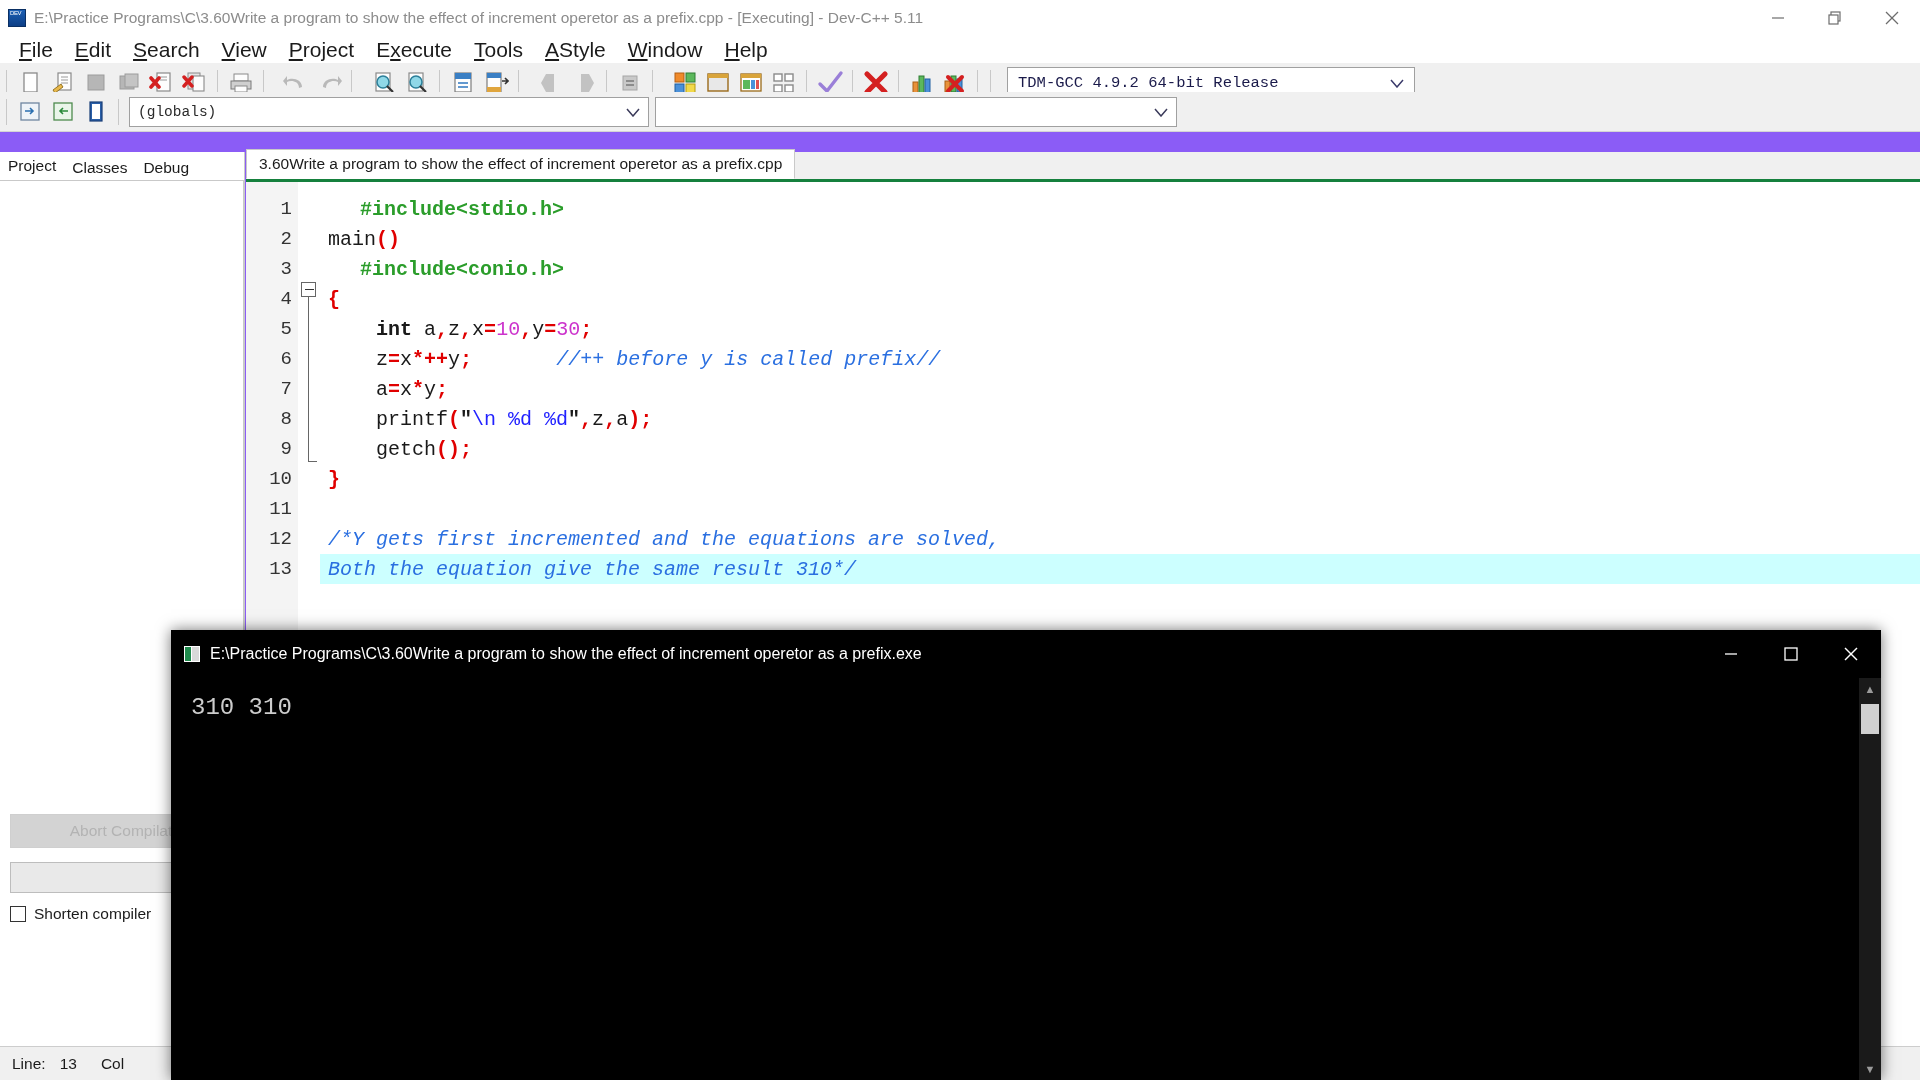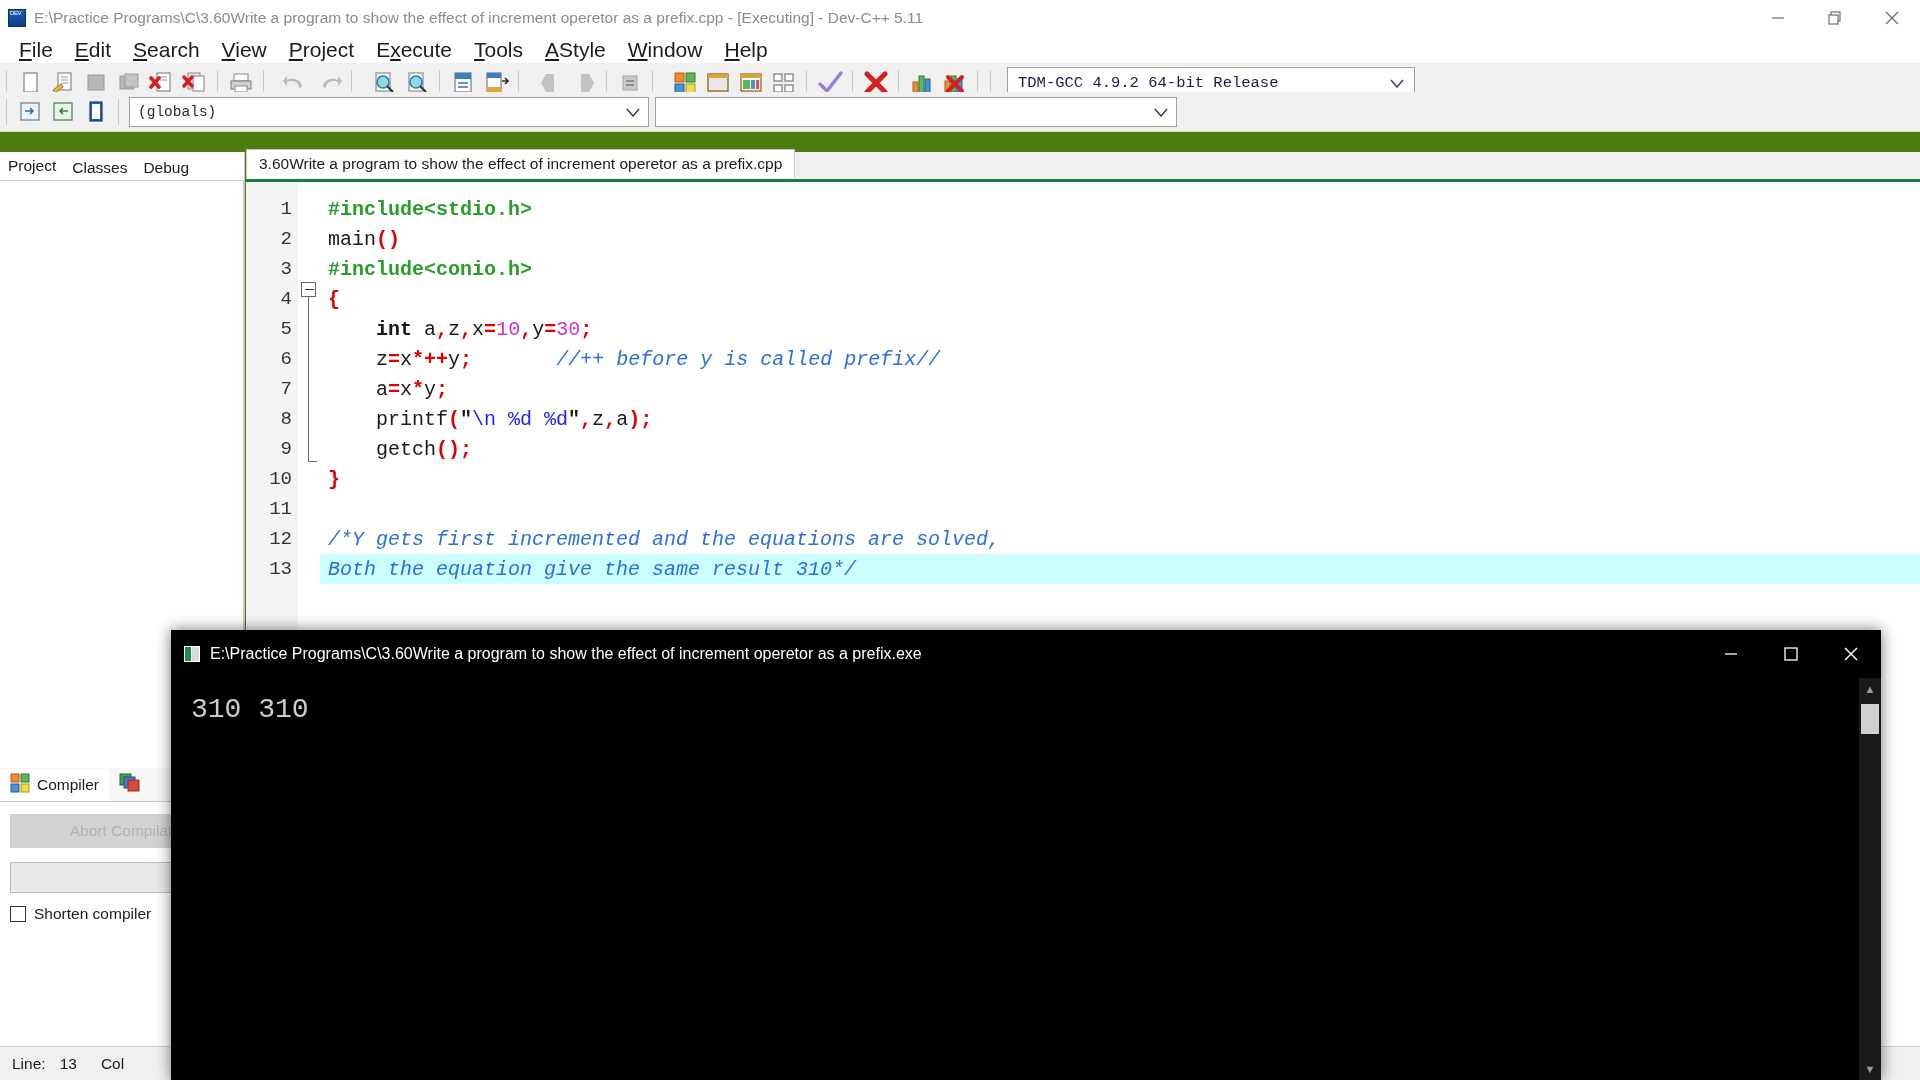--- a/index.html
+++ b/index.html
@@ -5,21 +5,21 @@
   * { box-sizing: border-box; margin: 0; padding: 0; }
   html, body {
     width: 1920px; height: 1080px;
     overflow: hidden;
     background: #ffffff;
     font-family: "Liberation Sans", sans-serif;
   }
   #app {
     position: relative;
     width: 1920px; height: 1080px;
-    background: #4d7c0f;
+    background: #8b5cf6;
   }
 
   
   .titlebar {
     position: absolute; left: 0; top: 0;
     width: 1920px; height: 36px;
     background: #ffffff;
     display: flex; align-items: center;
   }
   .titlebar .tb-icon {
@@ -300,21 +300,21 @@
   }
   .cline {
     height: 30px;
     display: flex; align-items: center;
     font-family: "Liberation Mono", monospace;
     font-size: 20px;
     white-space: pre;
     padding-left: 8px;
   }
   .cline.hl { background: #ccffff; }
-  .tok-pre { color: #2b9d2b; font-weight: bold; }
+  .tok-pre { color: #2b9d2b; font-weight: bold; margin-left: 32px; }
   .tok-kw  { color: #1a1a1a; font-weight: bold; }
   .tok-id  { color: #1a1a1a; }
   .tok-num { color: #cc33cc; }
   .tok-sym { color: #e00000; font-weight: bold; }
   .tok-str { color: #1a1a1a; font-weight: bold; }
   .tok-esc { color: #2222ff; font-weight: normal; }
   .tok-cmt { color: #2a6fe0; font-style: italic; }
   .tok-brace { color: #e00000; font-weight: bold; }
 
   
@@ -356,21 +356,21 @@
     color: #ffffff;
   }
   .console-body {
     position: relative;
     height: 402px;
     background: #000000;
     padding: 16px 20px;
   }
   .console-text {
     font-family: "Liberation Mono", monospace;
-    font-size: 28px; color: #cccccc;
+    font-size: 24px; color: #cccccc;
     white-space: pre;
   }
   .c-scroll {
     position: absolute; right: 0; top: 0;
     width: 22px; height: 402px;
     background: #1a1a1a;
   }
   .c-arrow-top, .c-arrow-bot {
     position: absolute; left: 0; width: 22px; height: 22px;
     display: flex; align-items: center; justify-content: center;
@@ -666,42 +666,20 @@
   <div class="left-panel">
     <div class="panel-tabs">
       <div class="ptab active">Project</div>
       <div class="ptab">Classes</div>
       <div class="ptab">Debug</div>
     </div>
     <div class="panel-body"></div>
   </div>
 
   <div class="bottom-panel">
-    <div class="bp-tabs">
-      <div class="bp-tab sel">
-        <span>
-          <svg width="20" height="20" viewBox="0 0 20 20">
-            <rect x="1" y="1" width="8" height="8" fill="#f08a2a" stroke="#b35f12"></rect>
-            <rect x="11" y="1" width="8" height="8" fill="#5cb85c" stroke="#2e7d32"></rect>
-            <rect x="1" y="11" width="8" height="8" fill="#4a90d9" stroke="#1f5fa0"></rect>
-            <rect x="11" y="11" width="8" height="8" fill="#f2d94a" stroke="#b49a0e"></rect>
-          </svg>
-        </span>
-        <span>Compiler</span>
-      </div>
-      <div class="bp-tab">
-        <span>
-          <svg width="22" height="20" viewBox="0 0 22 20">
-            <rect x="1" y="1" width="11" height="11" fill="#3aa64a" stroke="#1f6a2a"></rect>
-            <rect x="5" y="4" width="11" height="11" fill="#4a78c8" stroke="#1f4f9a"></rect>
-            <rect x="9" y="7" width="11" height="11" fill="#d84a3a" stroke="#9a2a1a"></rect>
-          </svg>
-        </span>
-      </div>
-    </div>
     <div class="bp-content">
       <div class="abort-btn">Abort Compilat</div>
       <div class="progress-box"></div>
       <div class="chk-row">
         <span class="chkbox"></span>
         <span>Shorten compiler</span>
       </div>
     </div>
   </div>
 

